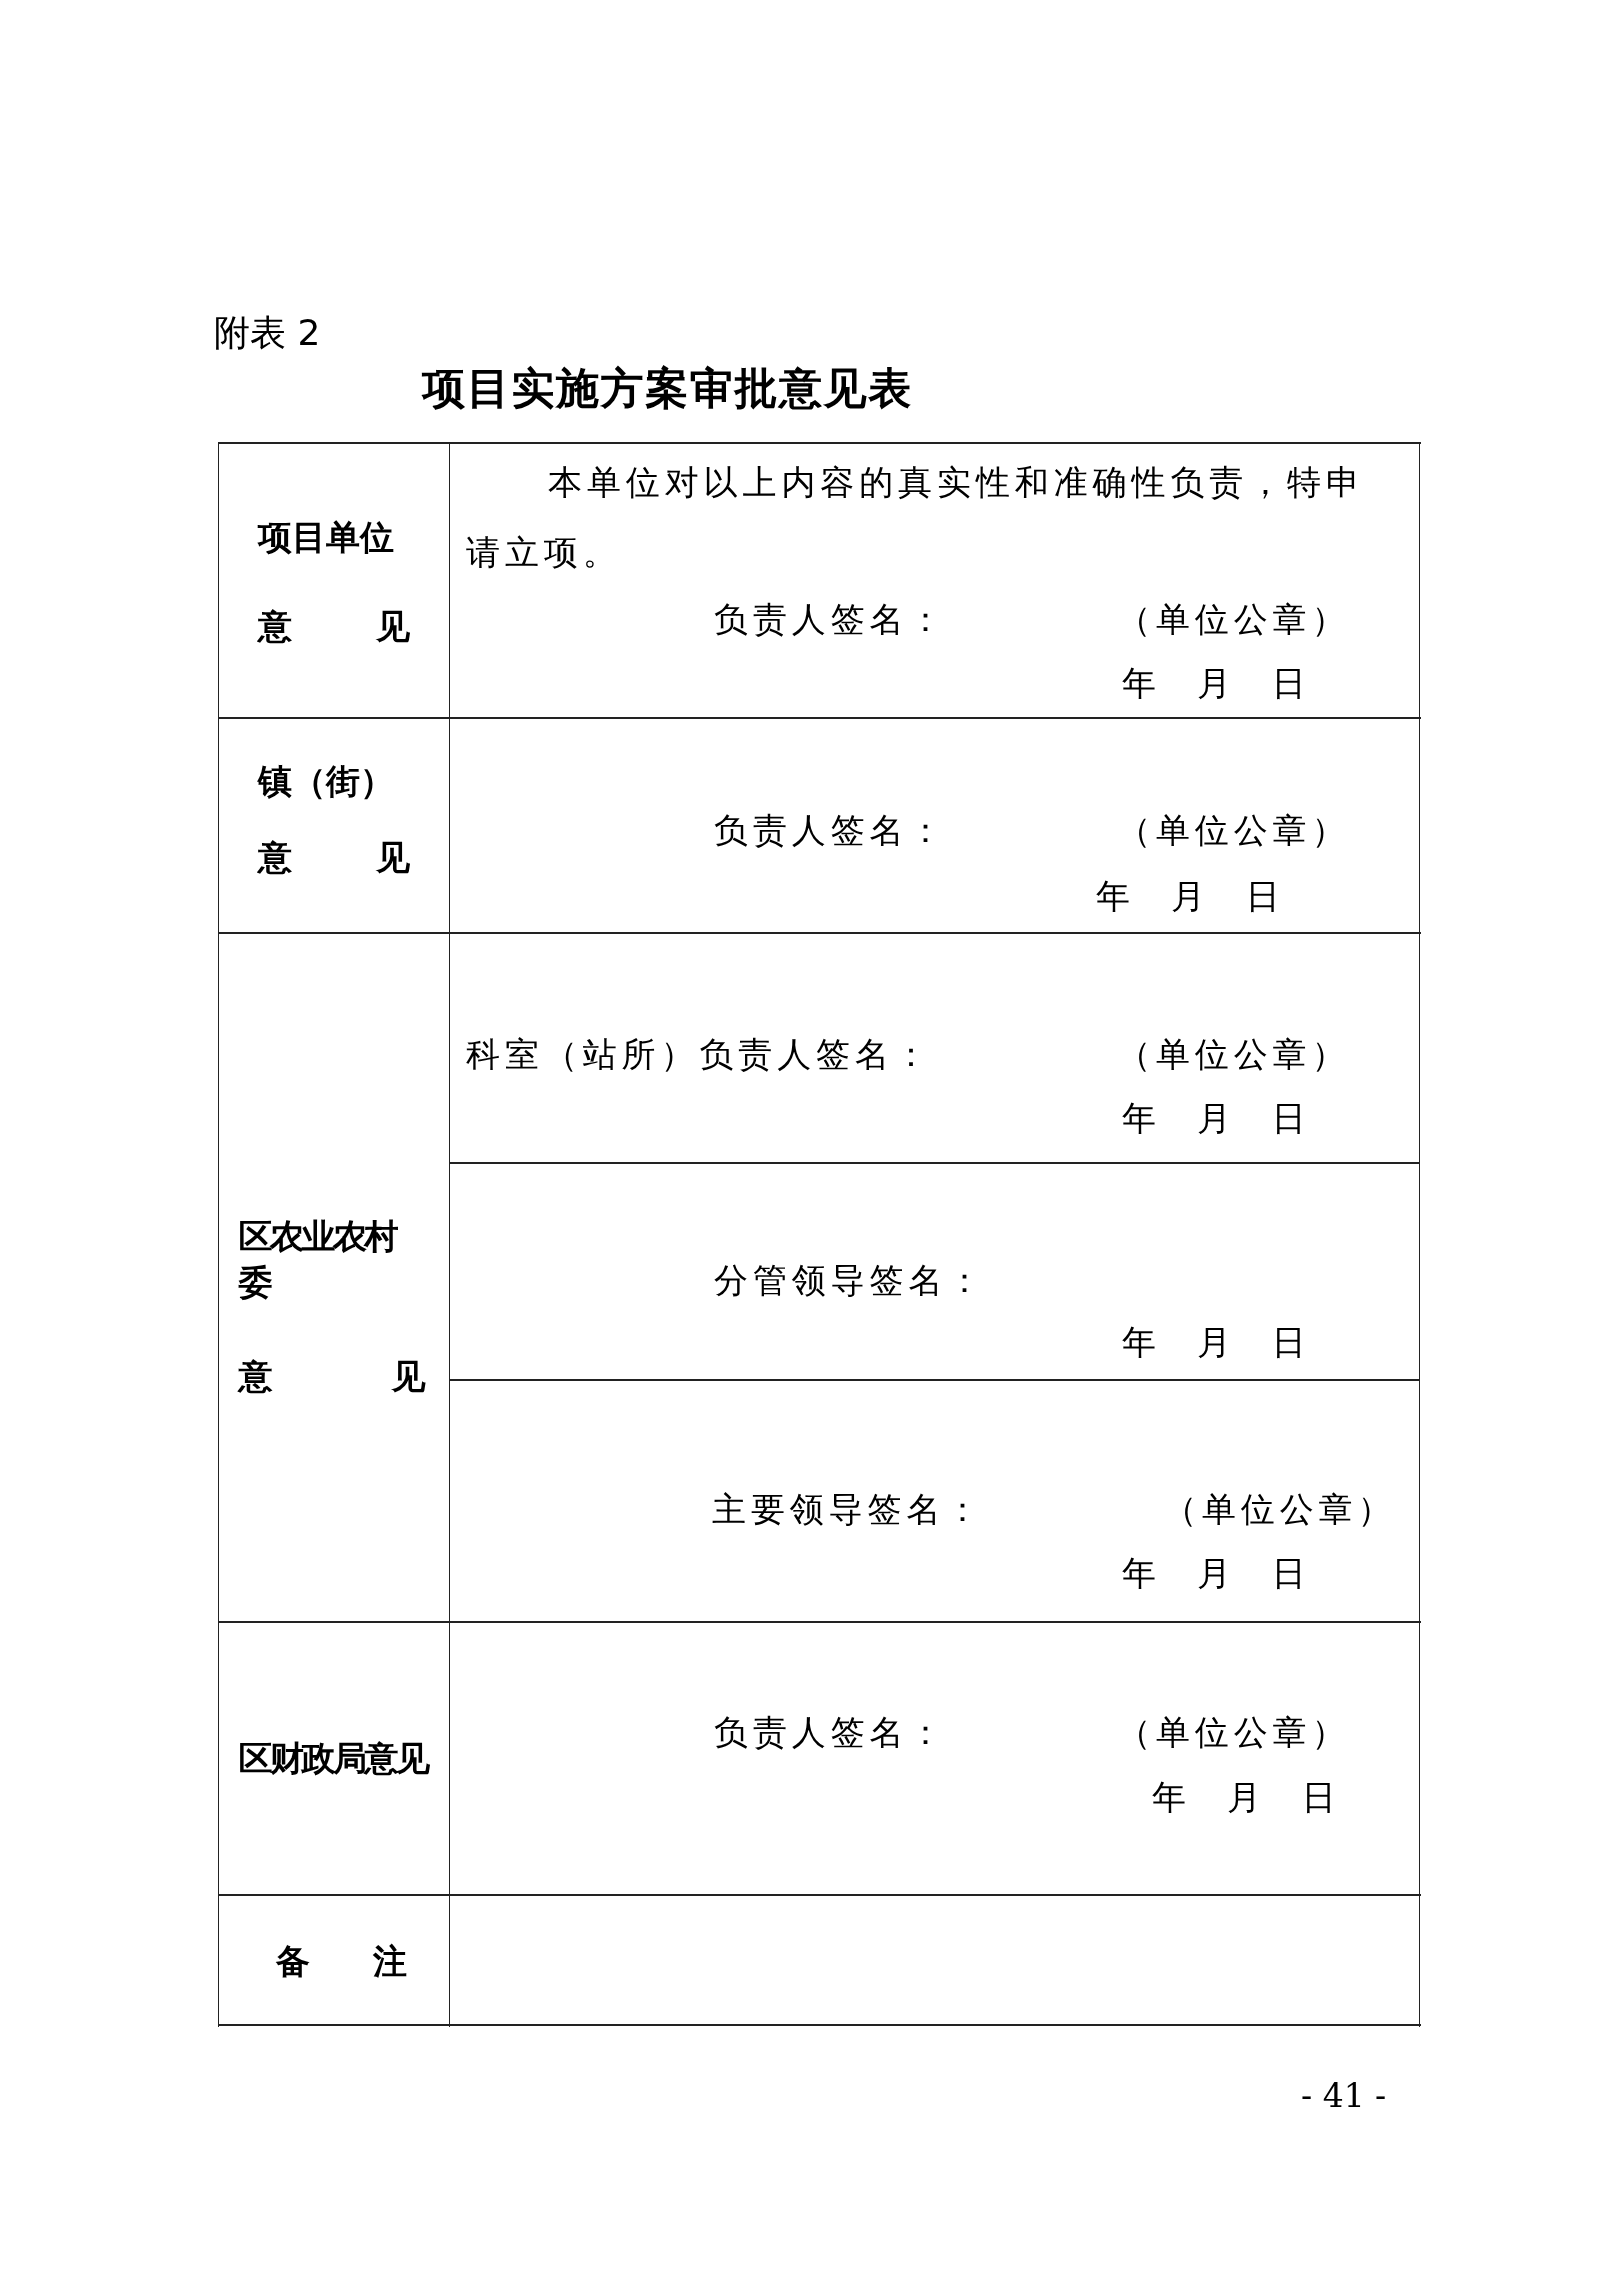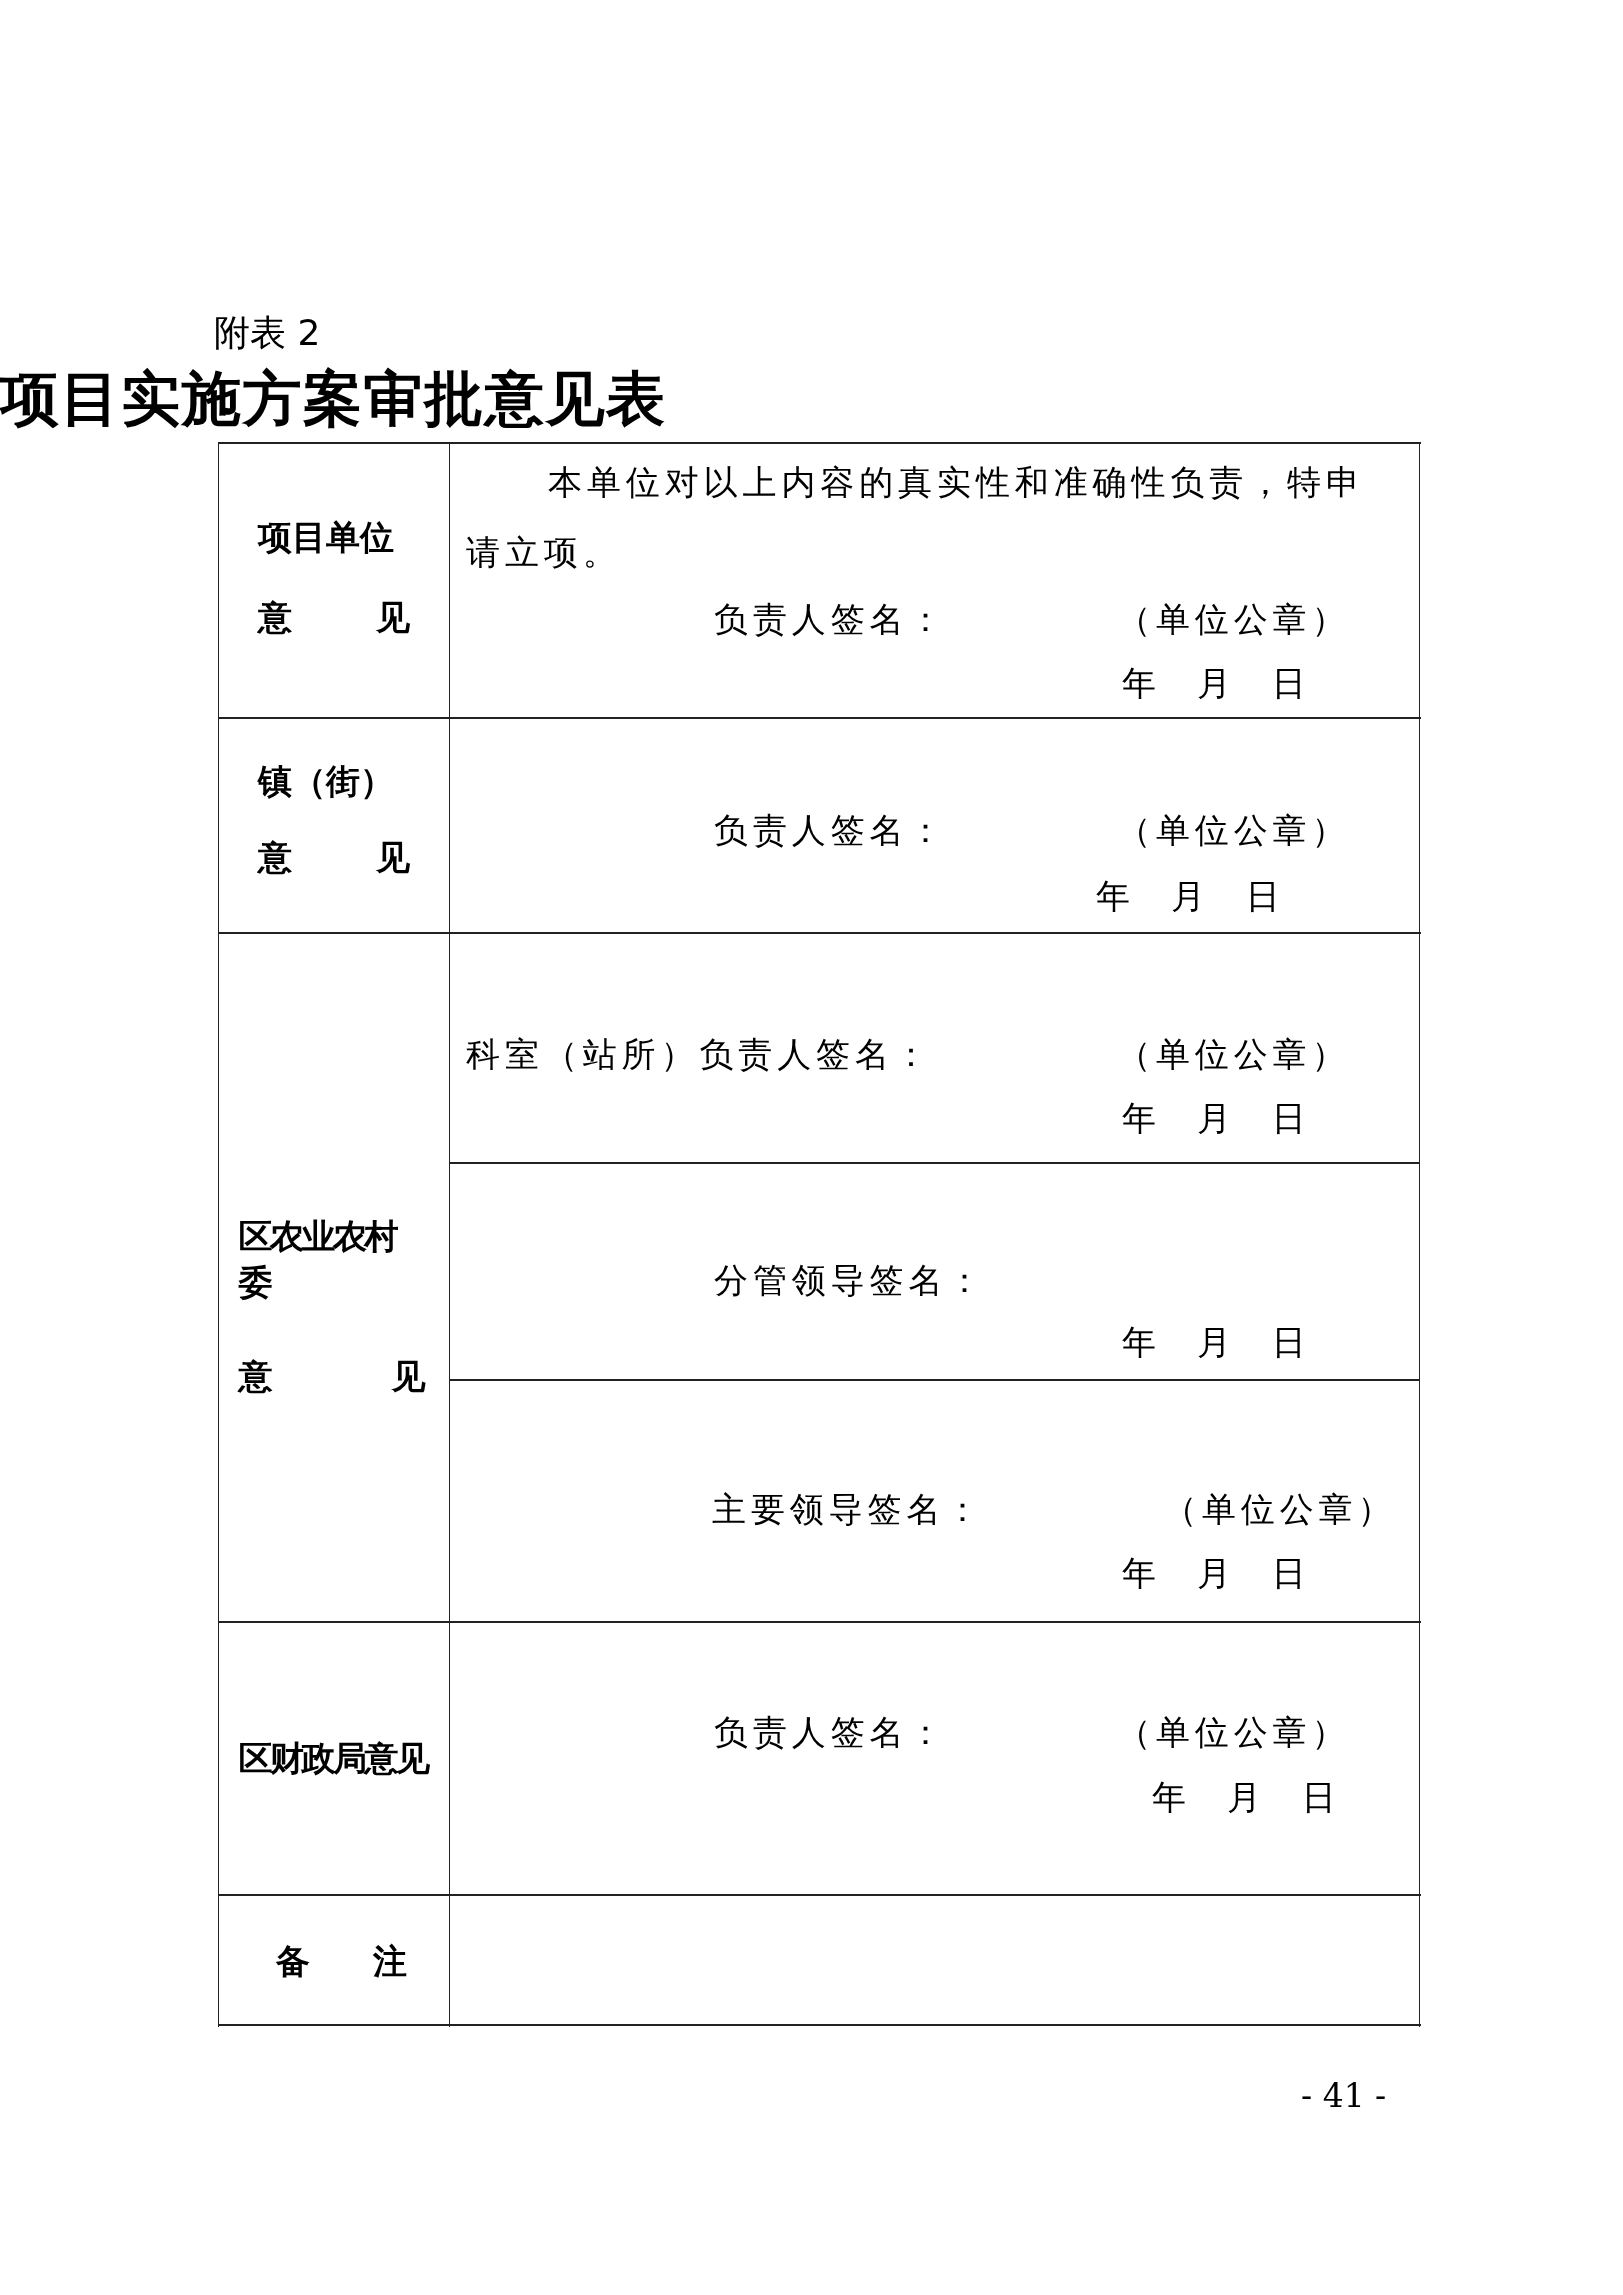--- a/index.html
+++ b/index.html
@@ -1,20 +1,20 @@
 <!DOCTYPE html>
 <html style="font-size:13px"><head>
 <meta charset="utf-8">
 <style>
   html,body{margin:0;padding:0;background:#fff;}
   body{width:1623px;height:2295px;position:relative;overflow:hidden;color:#000;
        font-family:"DejaVu Serif","Liberation Serif",serif;}
   .abs{position:absolute;white-space:nowrap;}
   .attach{left:214px;top:309px;font-size:36px;font-family:"DejaVu Sans","Liberation Sans",sans-serif;}
-  .title{left:0;width:1335px;top:360px;text-align:left;font-size:59px;font-weight:bold;letter-spacing:1.6px;}
+  .title{left:0;width:1335px;top:360px;text-align:center;font-size:43px;font-weight:bold;letter-spacing:1.6px;}
   .hline{position:absolute;left:218px;width:1203px;height:0;border-top:2.5px solid #222;}
   .vline{position:absolute;width:0;border-left:1.6px solid #222;}
   .label{position:absolute;left:219px;width:231px;font-size:34px;font-weight:bold;
          font-family:"DejaVu Sans","Liberation Sans",sans-serif;}
   .label .ln{display:block;}
   .label .spread{display:flex;justify-content:space-between;}
   .txt{font-size:34px;letter-spacing:4.9px;text-align:center;}
   .page{left:1301px;top:2076px;font-size:33px;}
 </style>
 </head>
@@ -31,21 +31,21 @@
   <div class="hline" style="left:450px;width:970px;top:1379px"></div>
   <div class="hline" style="top:1621px"></div>
   <div class="hline" style="top:1894px"></div>
   <div class="hline" style="top:2024px"></div>
   <div class="vline" style="left:218px;top:442px;height:1585px"></div>
   <div class="vline" style="left:449px;top:442px;height:1585px"></div>
   <div class="vline" style="left:1419px;top:442px;height:1585px"></div>
 </div>
 
 <div class="label" style="top:515px;padding:0 43px 0 39px;width:152px;">
-  <span class="ln" style="margin-bottom:34px">项目单位</span>
+  <span class="ln" style="margin-bottom:43px">项目单位</span>
   <span class="ln spread">
     <span>意</span>
     <span>见</span>
   </span>
 </div>
 <div class="abs txt" style="left:548px;top:460px">本单位对以上内容的真实性和准确性负责，特申</div>
 <div class="abs txt" style="left:466px;top:530px">请立项。</div>
 <div class="abs txt" style="left:714px;top:597px">负责人签名：</div>
 <div class="abs txt" style="left:1117px;top:597px">（单位公章）</div>
 <div class="abs txt" style="left:1122px;top:661px;display:flex;gap:36px;">

